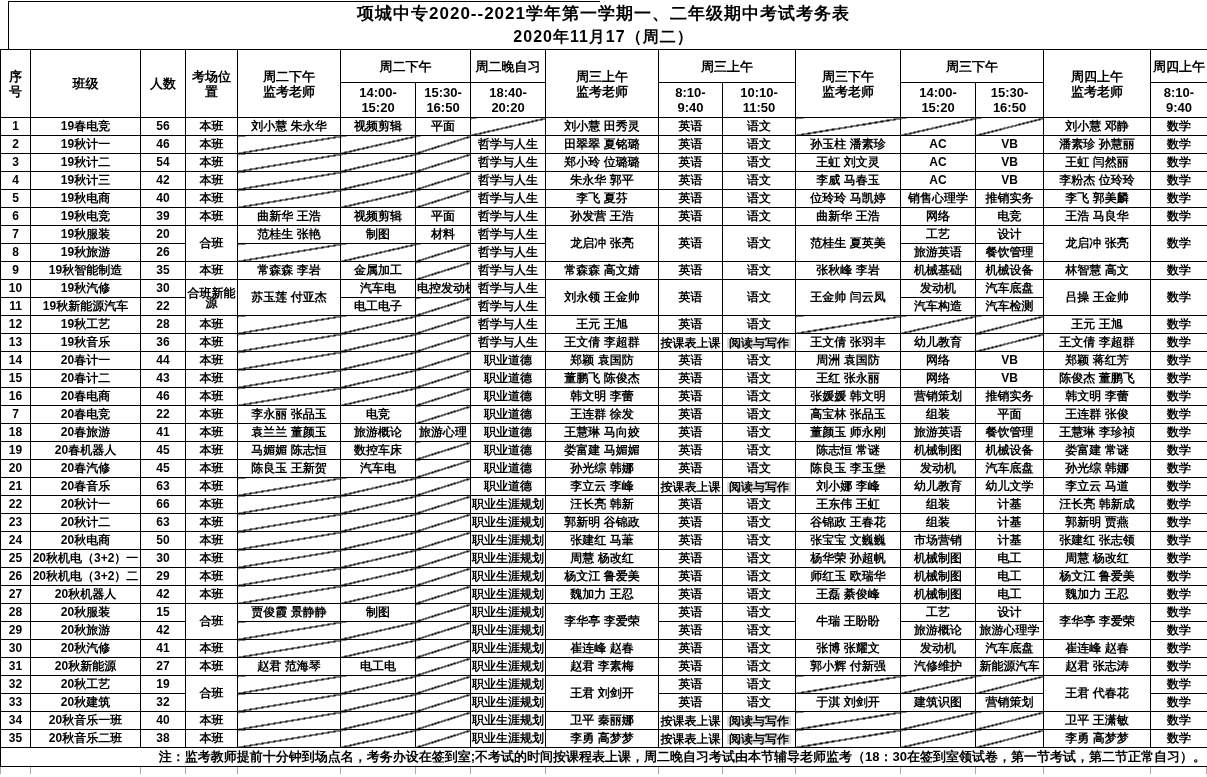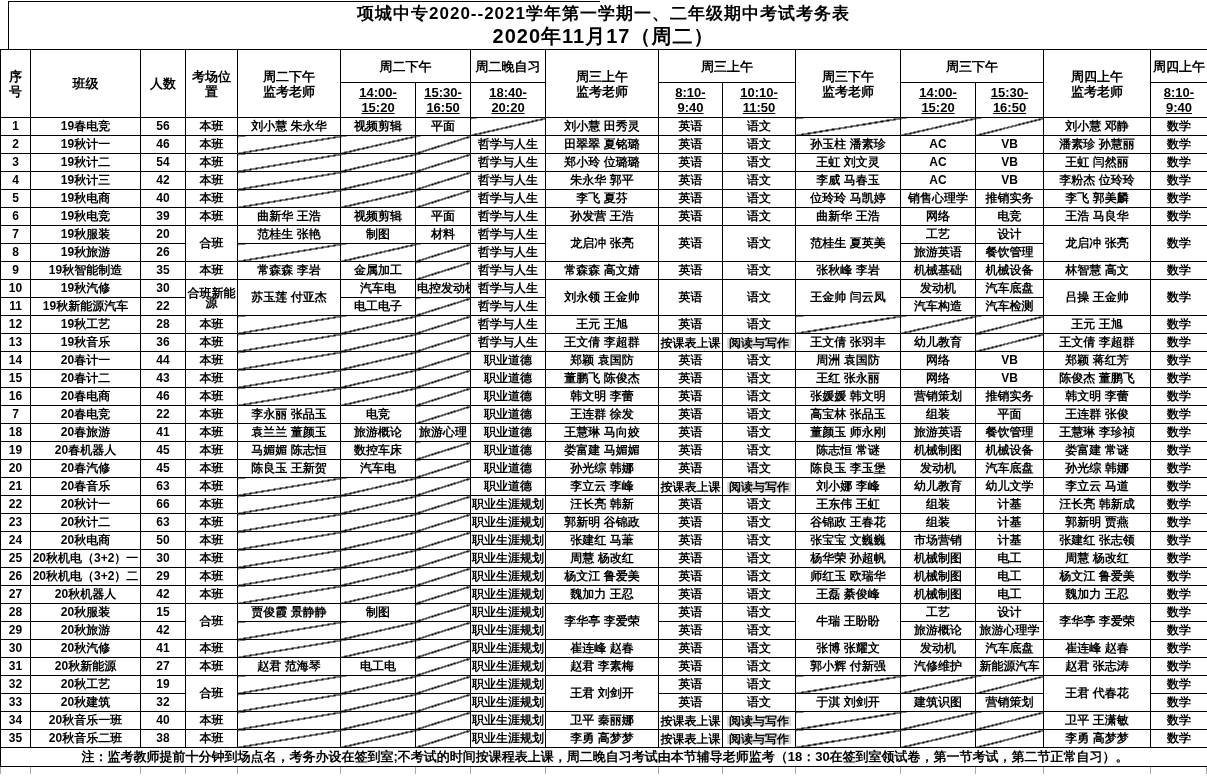--- a/index.html
+++ b/index.html
@@ -1,35 +1,35 @@
 <!DOCTYPE html>
 <html><head>
 <meta charset="utf-8">
 <style>
   html,body{margin:0;padding:0;background:#fff;color:#000;
     font-family:"Liberation Sans","DejaVu Sans",sans-serif;}
   .sheet{position:relative;width:1207px;height:777px;overflow:hidden;background:#fff;}
   .titleblock{position:relative;height:49px;text-align:center;font-weight:bold;
     padding-top:2px;box-sizing:border-box;}
   .title-line1{font-size:17px;line-height:24px;letter-spacing:1px;}
-  .title-line2{font-size:20px;line-height:21px;letter-spacing:1px;}
+  .title-line2{font-size:16px;line-height:21px;letter-spacing:1px;}
   .deco{position:absolute;background:#000;}
   table.exam{border-collapse:collapse;table-layout:fixed;width:1207px;}
   th,td{border:1px solid #000;padding:0 1px;text-align:center;vertical-align:middle;
     font-weight:bold;overflow:hidden;white-space:nowrap;box-sizing:border-box;}
   thead th{font-size:13px;white-space:pre-line;line-height:15px;}
   tr.h1 th{height:33px;}
-  tr.h2 th{height:35px;text-decoration:underline;}
+  tr.h2 th{height:35px;}
   tbody td{height:18px;font-size:12px;line-height:15px;}
   td.diag{background-image:linear-gradient(to bottom right,
     transparent calc(50% - 0.7px),#000 calc(50% - 0.7px),
     #000 calc(50% + 0.7px),transparent calc(50% + 0.7px));}
   td.sm{font-size:12px;white-space:normal;line-height:10px;padding:0;}
   .hlbox{background:#dcdcdc;display:inline-block;padding:0 2px;text-align:center;}
-  tr.note td{font-size:13px;text-align:center;height:17px;padding-left:3px;letter-spacing:0;}
+  tr.note td{font-size:13px;text-align:right;height:17px;padding-left:3px;letter-spacing:0;}
   .strip{position:relative;height:7px;width:1207px;}
   .strip i{position:absolute;top:0;width:1px;height:7px;background:#a8a8a8;}
 </style>
 </head>
 <body>
 
 <div class="sheet">
 
   <div class="titleblock">
     <i class="deco" style="left:8px;top:1px;width:592px;height:1px;"></i>

